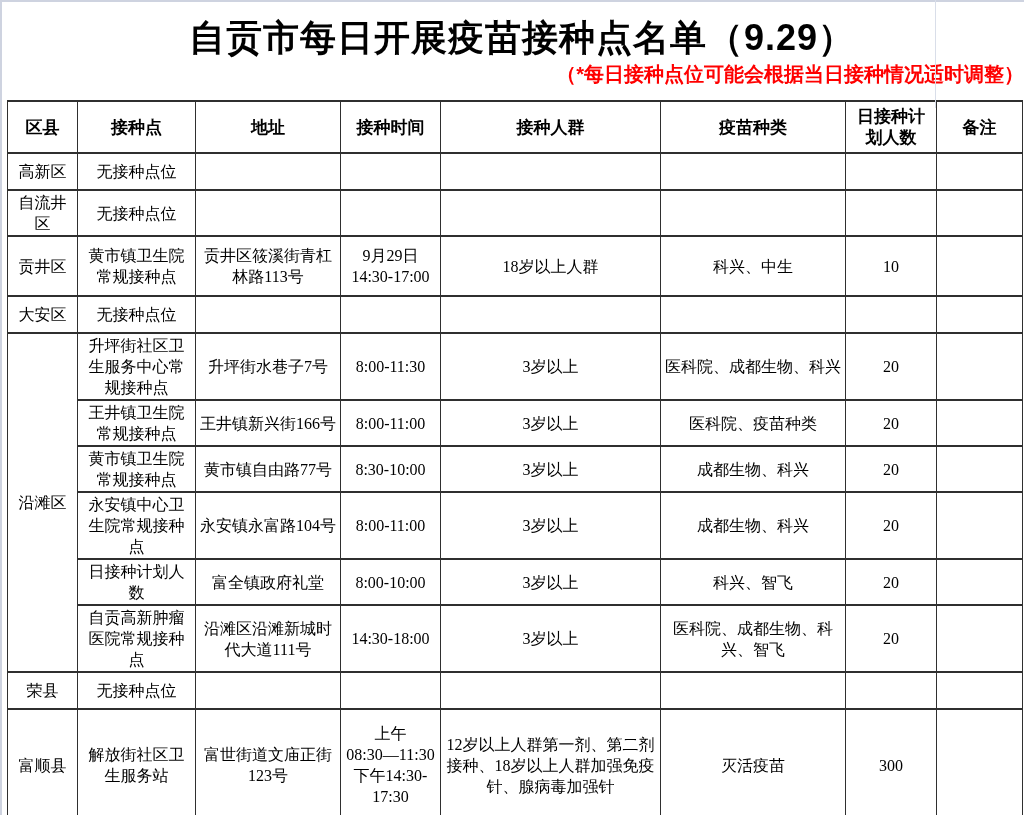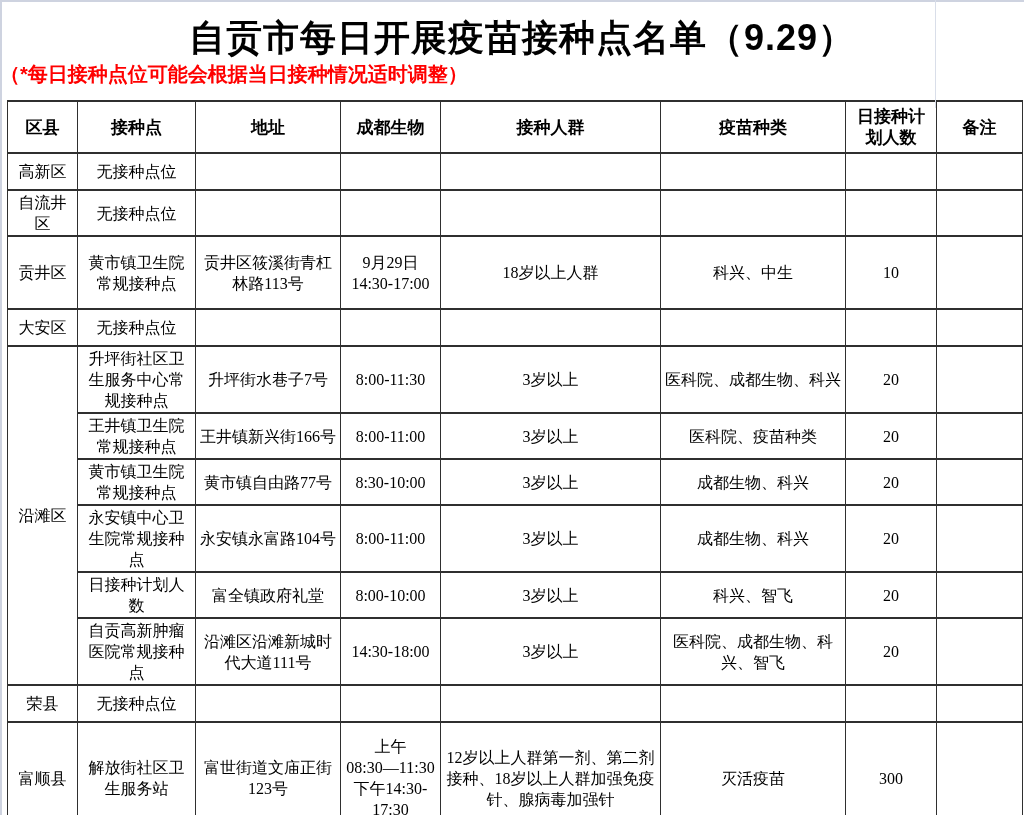--- a/index.html
+++ b/index.html
@@ -10,21 +10,21 @@
   .edge-top{position:absolute;left:0;top:0;width:1024px;height:2px;background:#ced3e0;}
   .edge-left{position:absolute;left:0;top:0;width:2px;height:815px;background:#ced3e0;}
   .edge-col{position:absolute;left:935px;top:0;width:1px;height:108px;background:#d9dee9;}
   .title{
     font-family:"Liberation Sans","DejaVu Sans",sans-serif;
     font-weight:bold;font-size:36px;line-height:40px;text-align:center;
     margin:18px 0 4px 0;letter-spacing:1px;padding-left:20px;
   }
   .subtitle{
     font-family:"Liberation Sans","DejaVu Sans",sans-serif;
-    font-weight:bold;font-size:20px;line-height:24px;text-align:left;
+    font-weight:bold;font-size:20px;line-height:24px;text-align:right;
     color:#ff0000;margin:0 0 14px 0;
   }
   table{
     border-collapse:collapse;table-layout:fixed;
     width:1015px;margin-left:7px;
   }
   th,td{
     border:1px solid #2f2f2f;
     border-top:2px solid #2f2f2f;
     border-bottom:2px solid #2f2f2f;
@@ -56,21 +56,21 @@
     <col style="width:220px">
       <col style="width:185px">
       <col style="width:91px">
       <col style="width:86px">
   </colgroup>
   <thead>
     <tr style="height:52px">
       <th>区县</th>
       <th>接种点</th>
       <th>地址</th>
-      <th>成都生物</th>
+      <th>接种时间</th>
       <th>接种人群</th>
       <th>疫苗种类</th>
       <th>日接种计划人数</th>
       <th>备注</th>
     </tr>
   </thead>
   <tbody>
     <tr style="height:37px">
       <td>高新区</td>
       <td>无接种点位</td>
@@ -84,21 +84,21 @@
     <tr style="height:37px">
       <td>自流井区</td>
       <td>无接种点位</td>
       <td></td>
       <td></td>
       <td></td>
       <td></td>
       <td></td>
       <td></td>
     </tr>
-    <tr style="height:73px">
+    <tr style="height:60px">
       <td>贡井区</td>
       <td>黄市镇卫生院常规接种点</td>
       <td>贡井区筱溪街青杠林路113号</td>
       <td>9月29日
 14:30-17:00</td>
       <td>18岁以上人群</td>
       <td>科兴、中生</td>
       <td>10</td>
       <td></td>
     </tr>

